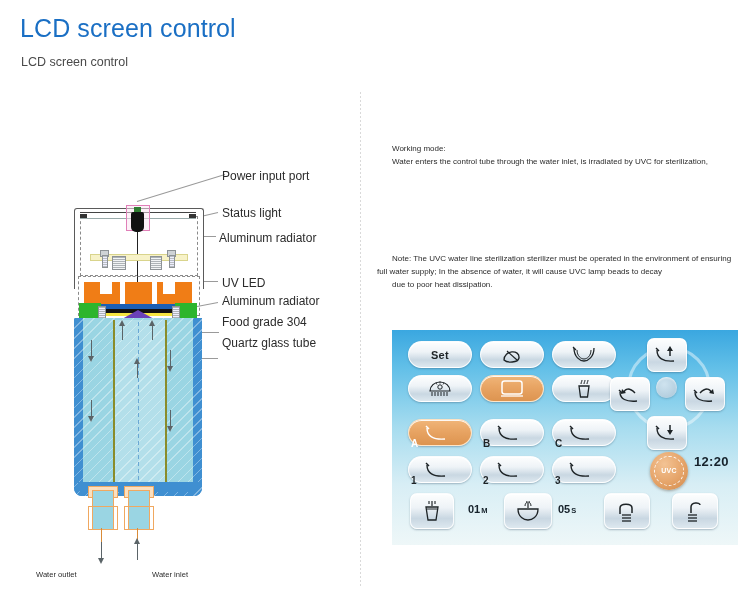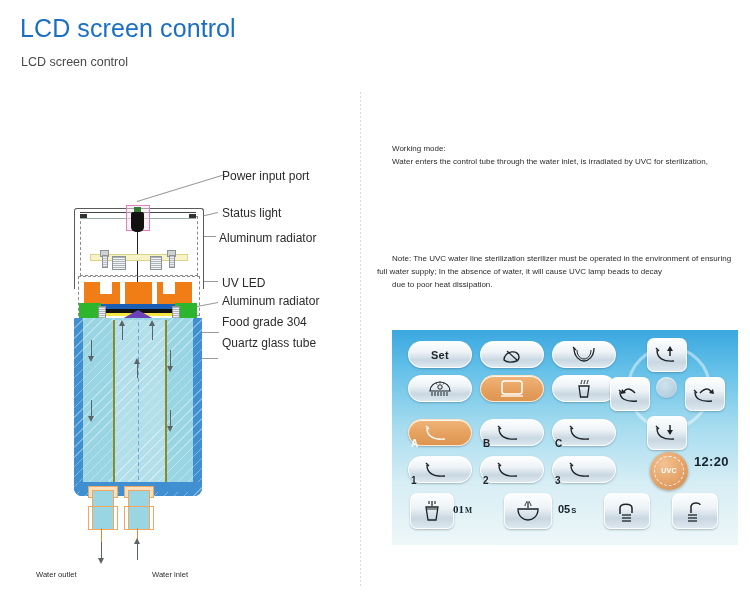--- a/index.html
+++ b/index.html
@@ -532,21 +532,21 @@
     <div class="btn sq" style="left:18px;top:163px;width:42px;height:34px;">
       <span>
         <svg width="20" height="22" viewBox="0 0 20 22">
           <path d="M4 7 L6 20 L14 20 L16 7 Z" fill="none" stroke="#1d2326" stroke-width="1.3"></path>
           <path d="M10 6 L10 1" stroke="#1d2326" stroke-width="1.2"></path>
           <path d="M7 4 L7 1 M13 4 L13 1" stroke="#1d2326" stroke-width="1.1"></path>
           <path d="M5 9 L15 9" stroke="#1d2326" stroke-width="1"></path>
         </svg>
       </span>
     </div>
-    <div class="valtext" style="left:61px;top:173px;font-family:Liberation Serif, serif;">
+    <div class="valtext" style="left:76px;top:173px;">
       <span>01</span><span class="unit">M</span>
     </div>
 
     <div class="btn sq" style="left:112px;top:163px;width:46px;height:34px;">
       <span>
         <svg width="28" height="22" viewBox="0 0 28 22">
           <path d="M4 9 C4 17, 10 20, 14 20 C18 20, 24 17, 24 9 Z" fill="none" stroke="#1d2326" stroke-width="1.3"></path>
           <path d="M14 8 L14 2" stroke="#1d2326" stroke-width="1.2"></path>
           <path d="M11 6 C11 3, 13 3, 13 1" stroke="#1d2326" stroke-width="1" fill="none"></path>
           <path d="M17 6 C17 3, 15 3, 15 1" stroke="#1d2326" stroke-width="1" fill="none"></path>

